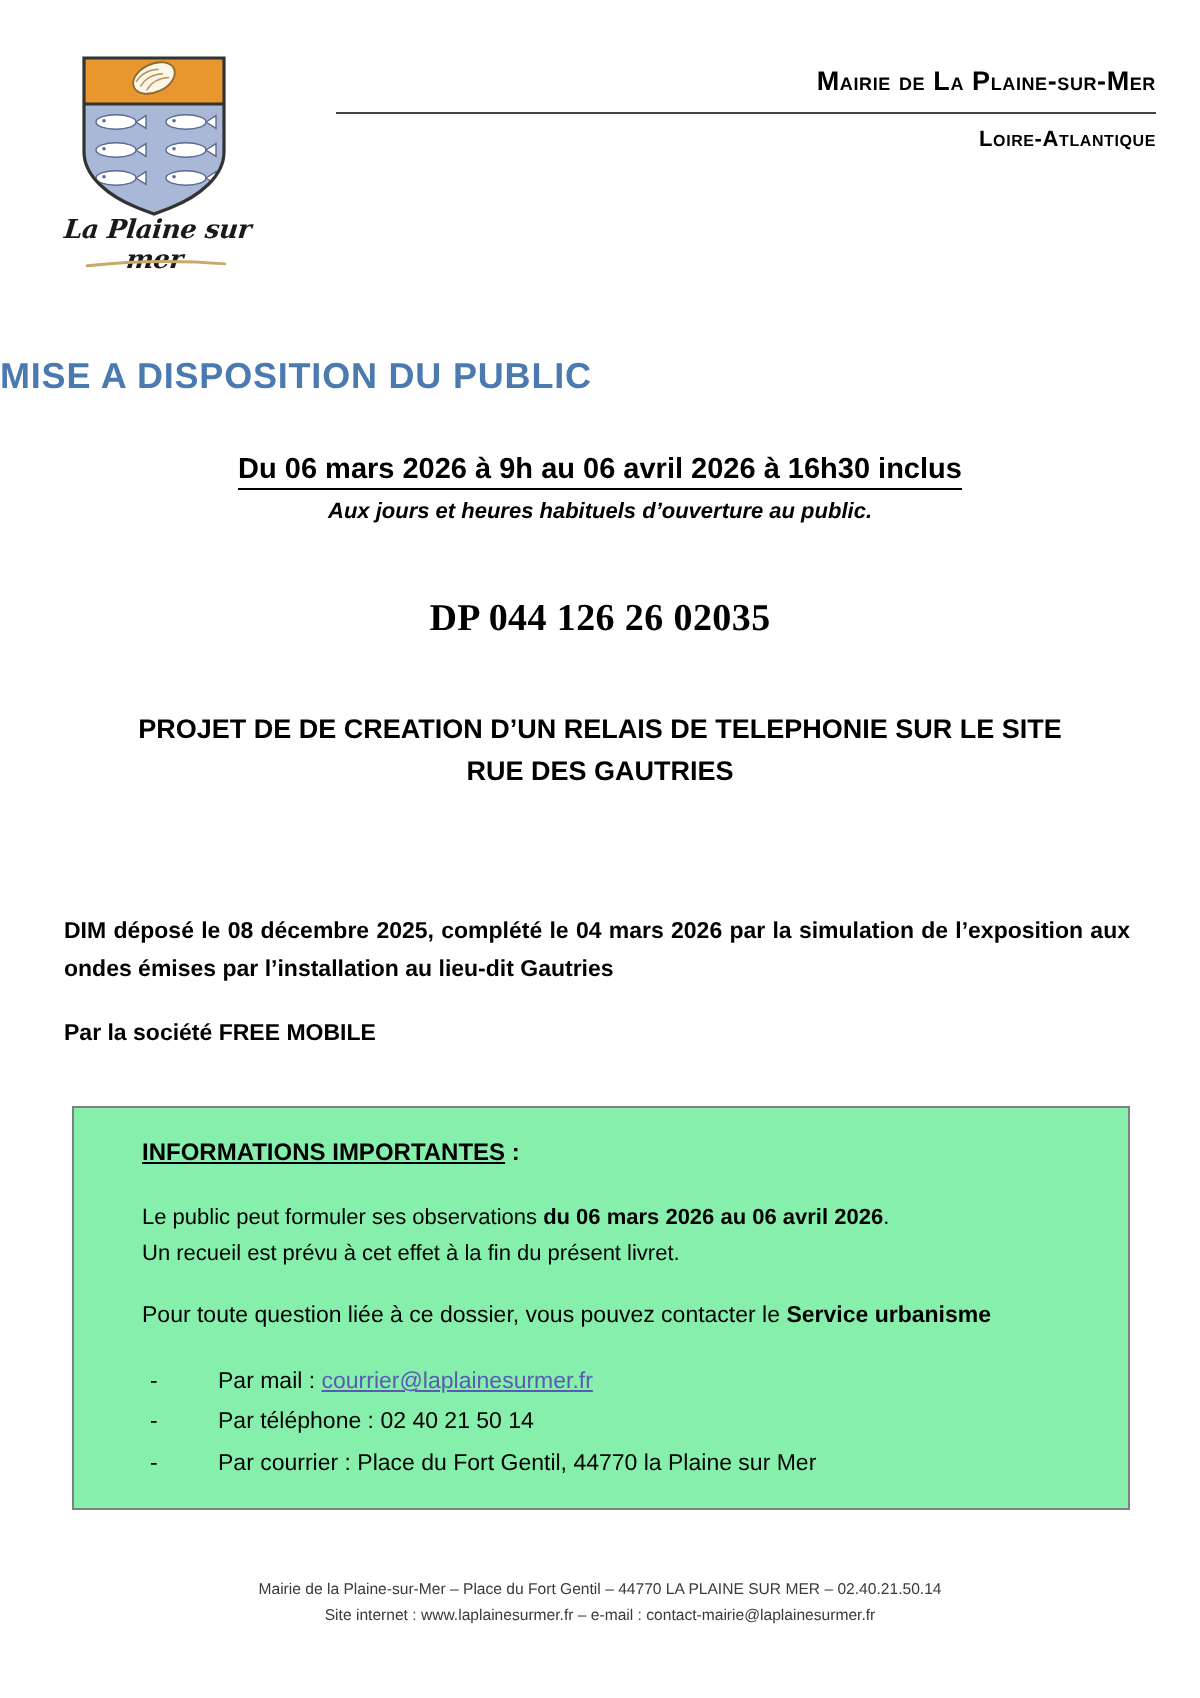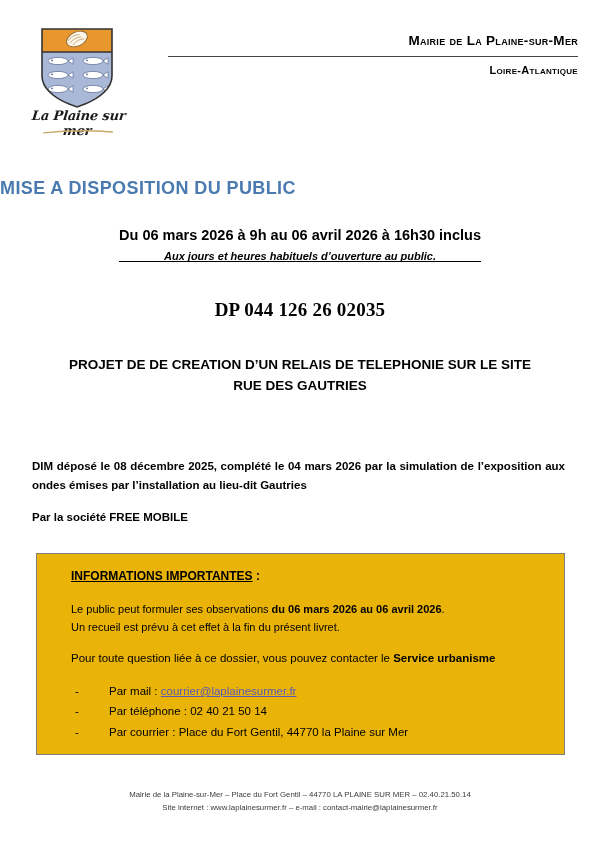--- a/index.html
+++ b/index.html
@@ -119,21 +119,21 @@
     top: 227px;
     left: 0;
     width: 600px;
     text-align: center;
     font-size: 14.5px;
     font-weight: 700;
     color: #000000;
   }
   .period-line span {
     border-bottom: 1.5px solid #000;
-    padding-bottom: 18px;
+    padding-bottom: 1px;
   }
 
   .hours-line {
     position: absolute;
     top: 250px;
     left: 0;
     width: 600px;
     text-align: center;
     font-size: 11px;
     font-weight: 700;
@@ -191,21 +191,21 @@
 
   
   .info-box {
     position: absolute;
     left: 36px;
     top: 553px;
     width: 529px;
     height: 202px;
     border: 1px solid #808080;
     box-sizing: border-box;
-    background: #eab308;
+    background: #86efac;
   }
 
   .info-heading {
     position: absolute;
     left: 34px;
     top: 15px;
     font-size: 12px;
     font-weight: 700;
     color: #000000;
   }

